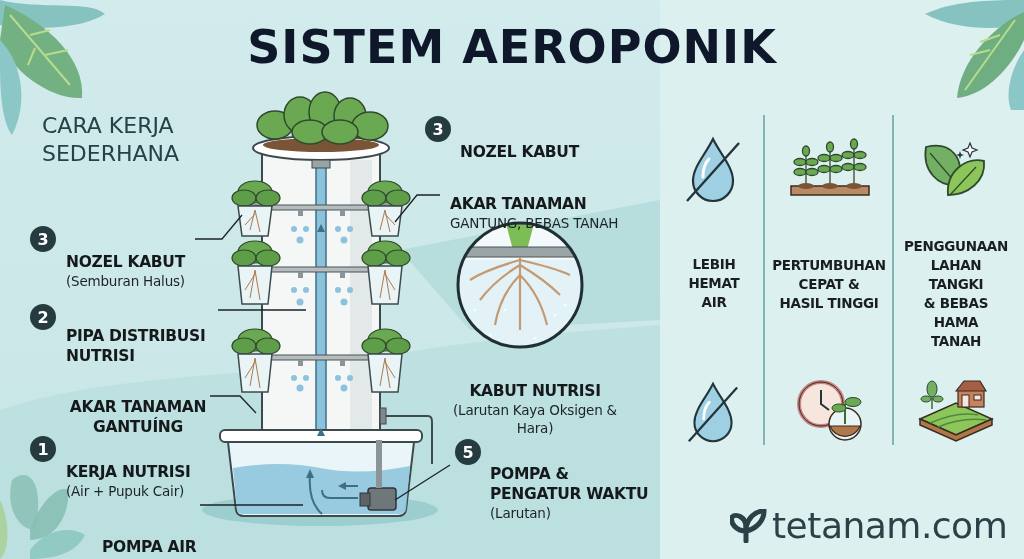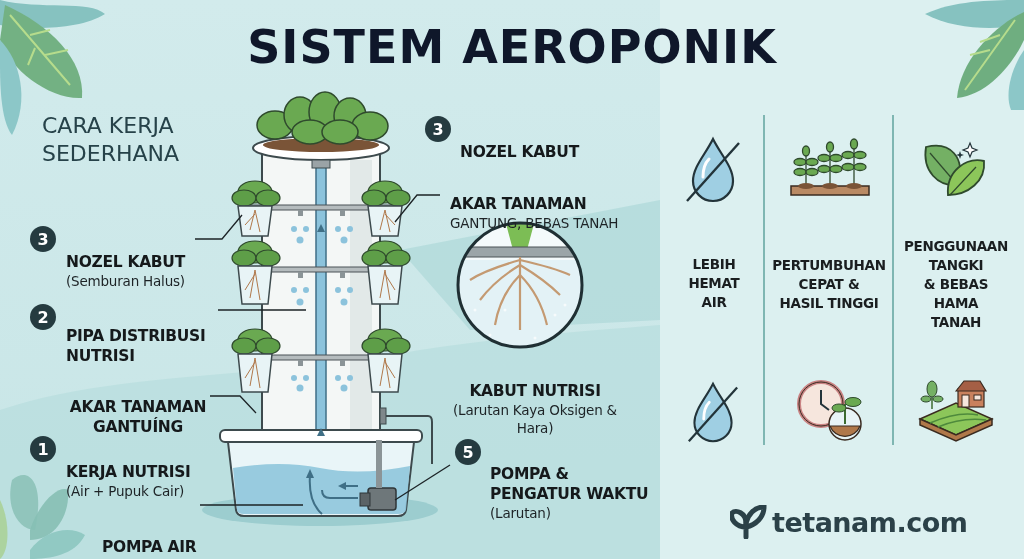--- a/index.html
+++ b/index.html
@@ -53,22 +53,22 @@
     position: absolute; width: 130px; text-align: center;
     font-family: "DejaVu Sans", sans-serif; font-weight: bold;
     font-size: 13.5px; line-height: 19px; color: #1a1e20; letter-spacing: -0.3px;
   }
   .icon { position: absolute; }
   .brand {
     position: absolute; left: 730px; top: 505px;
     display: flex; align-items: center;
   }
   .brand-text {
-    font-family: "DejaVu Sans", sans-serif; font-size: 27px; color: #2b4148;
-    letter-spacing: -0.5px; margin-left: 4px; font-weight: bold;
+    font-family: "DejaVu Sans", sans-serif; font-size: 36px; color: #2b4148;
+    letter-spacing: -0.5px; margin-left: 4px;
   }
   svg { display: block; }
 </style>
 </head>
 <body>
 
 <div class="left-bg"></div>
 <svg class="left-wave" viewBox="0 0 660 559">
   <path d="M0 410 C 120 370, 260 380, 420 350 C 520 335, 600 330, 660 325 L660 559 L0 559 Z" fill="#b9dfdf" opacity="0.8"></path>
   <path d="M400 250 L660 200 L660 320 L470 330 Z" fill="#a9d6d6" opacity="0.6"></path>
@@ -384,20 +384,21 @@
 <svg class="icon" style="left:920px;top:137px" width="72" height="66" viewBox="0 0 72 66">
   <path d="M6 10 C 30 4, 46 20, 38 48 C 18 50, 2 34, 6 10 Z" fill="#74b064" stroke="#2f4a2d" stroke-width="1.8"></path>
   <path d="M10 16 L34 44" stroke="#2f4a2d" stroke-width="1.2"></path>
   <path d="M28 58 C 26 34, 46 20, 64 24 C 66 44, 48 58, 28 58 Z" fill="#8cc65a" stroke="#2f4a2d" stroke-width="1.8"></path>
   <path d="M30 58 L56 30" stroke="#2f4a2d" stroke-width="1.2"></path>
   <path d="M50 6 L52 11 L57 13 L52 15 L50 20 L48 15 L43 13 L48 11 Z" fill="#ffffff" stroke="#23343a" stroke-width="1.2"></path>
   <path d="M40 14 L41 17 L44 18 L41 19 L40 22 L39 19 L36 18 L39 17 Z" fill="#23343a"></path>
 </svg>
 <div class="benefit-text" style="left:891px;top:237px">
   <div>PENGGUNAAN</div>
+  <div>LAHAN</div>
   <div>TANGKI</div>
   <div>&amp; BEBAS</div>
   <div>HAMA</div>
   <div>TANAH</div>
 </div>
 <svg class="icon" style="left:918px;top:375px" width="76" height="70" viewBox="0 0 76 70">
   <path d="M2 44 L38 28 L74 44 L38 60 Z" fill="#8cc65a" stroke="#3a2b20" stroke-width="1.5"></path>
   <path d="M2 44 L2 50 L38 66 L74 50 L74 44 L38 60 Z" fill="#b0784a" stroke="#3a2b20" stroke-width="1.5"></path>
   <path d="M12 48 Q 40 36 60 40 M20 52 Q 44 42 68 45" stroke="#4e8a3c" stroke-width="1.5" fill="none"></path>
   <path d="M14 34 L14 22" stroke="#3c6b30" stroke-width="1.5"></path>

